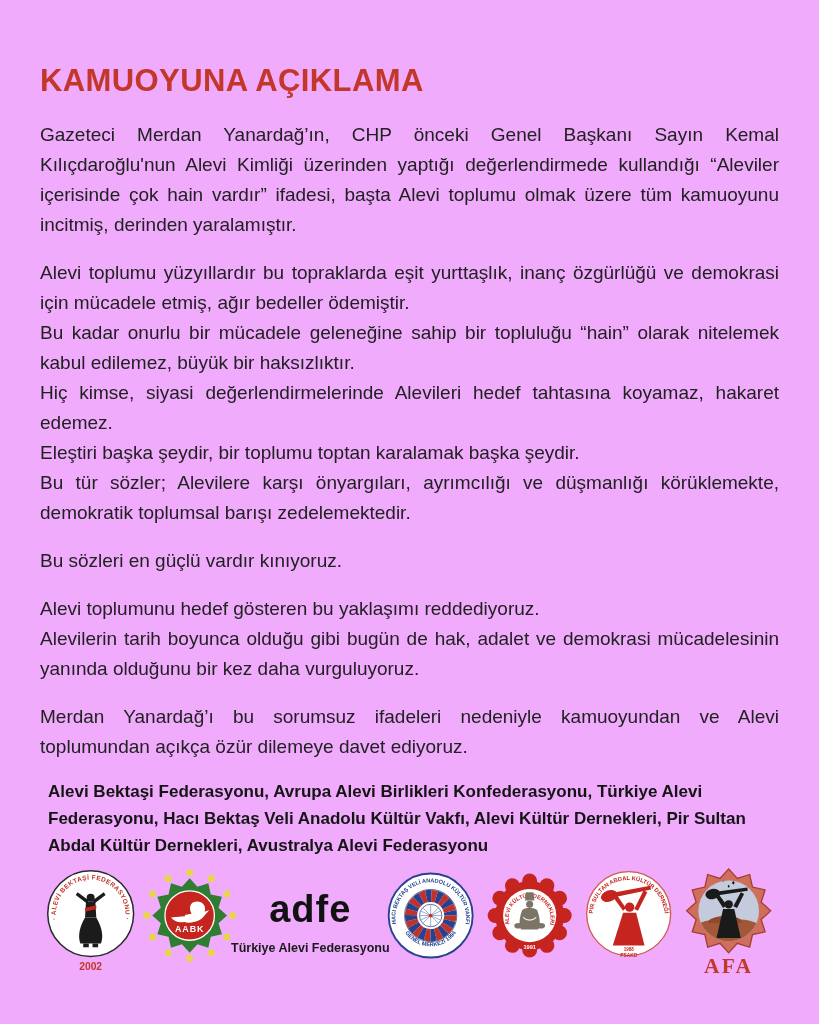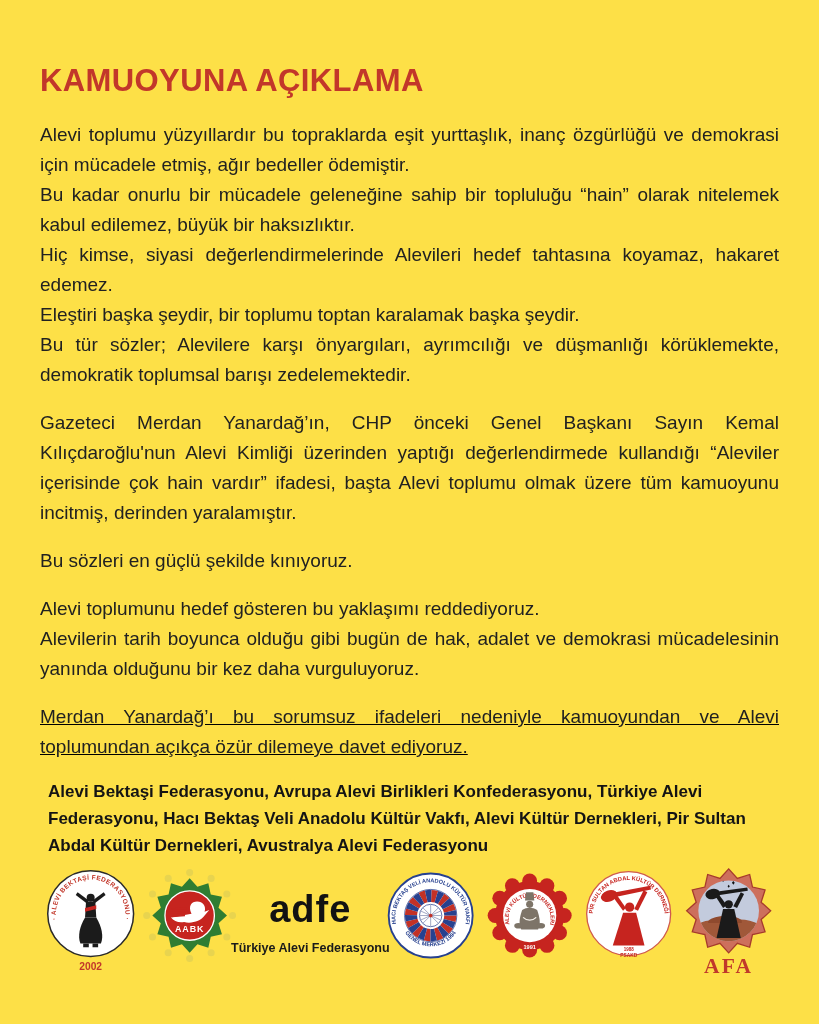--- a/index.html
+++ b/index.html
@@ -1,51 +1,51 @@
 <!DOCTYPE html>
 <html lang="tr"><head>
 <meta charset="utf-8">
 <style>
   html,body{margin:0;padding:0;background:#ffffff;}
   body{width:819px;height:1024px;overflow:hidden;font-family:"Liberation Sans",sans-serif;}
-  .page{box-sizing:border-box;width:819px;height:1024px;padding:64px 40px 0;background:#fde047;}
+  .page{box-sizing:border-box;width:819px;height:1024px;padding:64px 40px 0;background:#f0abfc;}
   .title{margin:0 0 22px;font-size:31px;line-height:34px;font-weight:bold;letter-spacing:.4px;color:#c2372a;}
   .doc-body p{margin:0;font-size:19px;line-height:30px;text-align:justify;color:#212121;}
   .para-group{margin:0 0 18px;}
-  .para-group:last-child{margin-bottom:0;text-decoration:underline;}
+  .para-group:last-child{margin-bottom:0;}
   .signatories{margin-top:16px;padding:0 8px;font-size:17px;line-height:27px;font-weight:bold;text-align:left;color:#141414;}
   .logos{margin-top:8px;padding:0 4px;display:flex;justify-content:space-between;align-items:center;}
   .logos svg{height:112px;display:block;}
   .logo{display:flex;flex-direction:column;align-items:center;}
   .logo-adfe{width:136px;text-align:left;}
   .adfe-wordmark{font-size:38px;line-height:38px;font-weight:bold;letter-spacing:1px;color:#121212;}
   .adfe-subtitle{font-size:12.5px;line-height:16px;font-weight:bold;color:#1a1a1a;margin-top:12px;white-space:nowrap;}
   svg text{font-family:"Liberation Sans",sans-serif;font-weight:bold;}
   .afa-label{font-family:"Liberation Serif",serif;}
 </style>
 </head>
 <body>
 
 <div class="page">
 
   <h1 class="title">KAMUOYUNA AÇIKLAMA</h1>
 
   <div class="doc-body">
     <div class="para-group">
+      <p>Gazeteci Merdan Yanardağ’ın, CHP önceki Genel Başkanı Sayın Kemal Kılıçdaroğlu'nun Alevi Kimliği üzerinden yaptığı değerlendirmede kullandığı “Aleviler içerisinde çok hain vardır”  ifadesi, başta Alevi toplumu olmak üzere tüm kamuoyunu incitmiş, derinden yaralamıştır.</p>
+    </div>
+    <div class="para-group">
       <p>Alevi toplumu yüzyıllardır bu topraklarda eşit yurttaşlık, inanç özgürlüğü ve demokrasi için mücadele etmiş, ağır bedeller ödemiştir.</p>
       <p>Bu kadar onurlu bir mücadele geleneğine sahip bir topluluğu “hain” olarak nitelemek kabul edilemez, büyük bir haksızlıktır.</p>
       <p>Hiç kimse, siyasi değerlendirmelerinde Alevileri hedef tahtasına koyamaz, hakaret edemez.</p>
       <p>Eleştiri başka şeydir, bir toplumu toptan karalamak başka şeydir.</p>
       <p>Bu tür sözler; Alevilere karşı önyargıları, ayrımcılığı ve düşmanlığı körüklemekte, demokratik toplumsal barışı zedelemektedir.</p>
     </div>
     <div class="para-group">
-      <p>Gazeteci Merdan Yanardağ’ın, CHP önceki Genel Başkanı Sayın Kemal Kılıçdaroğlu'nun Alevi Kimliği üzerinden yaptığı değerlendirmede kullandığı “Aleviler içerisinde çok hain vardır”  ifadesi, başta Alevi toplumu olmak üzere tüm kamuoyunu incitmiş, derinden yaralamıştır.</p>
-    </div>
-    <div class="para-group">
-      <p>Bu sözleri en güçlü şekilde kınıyoruz.</p>
+      <p>Bu sözleri en güçlü vardır kınıyoruz.</p>
     </div>
     <div class="para-group">
       <p>Alevi toplumunu hedef gösteren bu yaklaşımı reddediyoruz.</p>
       <p>Alevilerin tarih boyunca olduğu gibi bugün de hak, adalet ve demokrasi mücadelesinin yanında olduğunu bir kez daha vurguluyoruz.</p>
     </div>
     <div class="para-group">
       <p>Merdan Yanardağ’ı bu sorumsuz ifadeleri nedeniyle kamuoyundan ve Alevi toplumundan açıkça özür dilemeye davet ediyoruz.</p>
     </div>
   </div>
 

